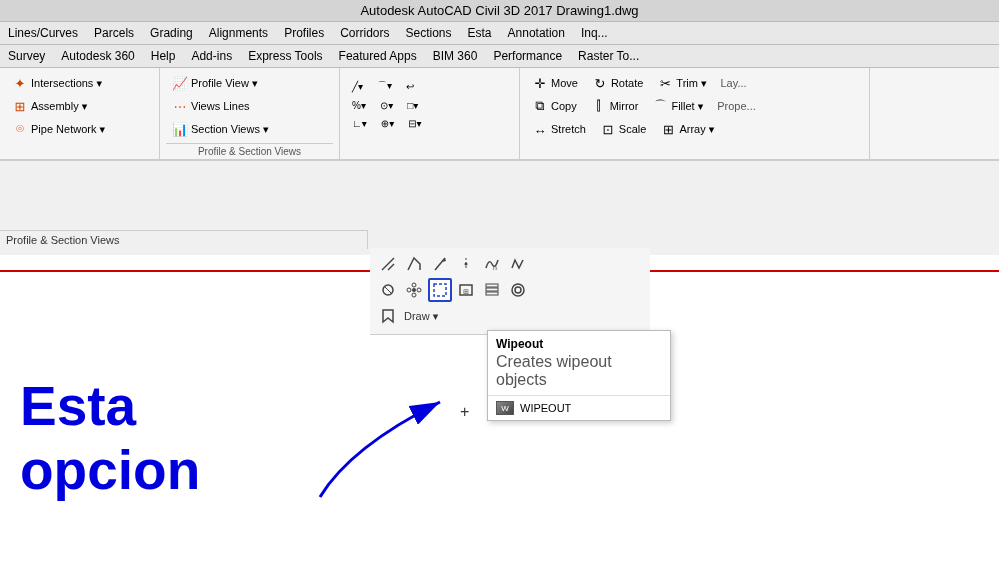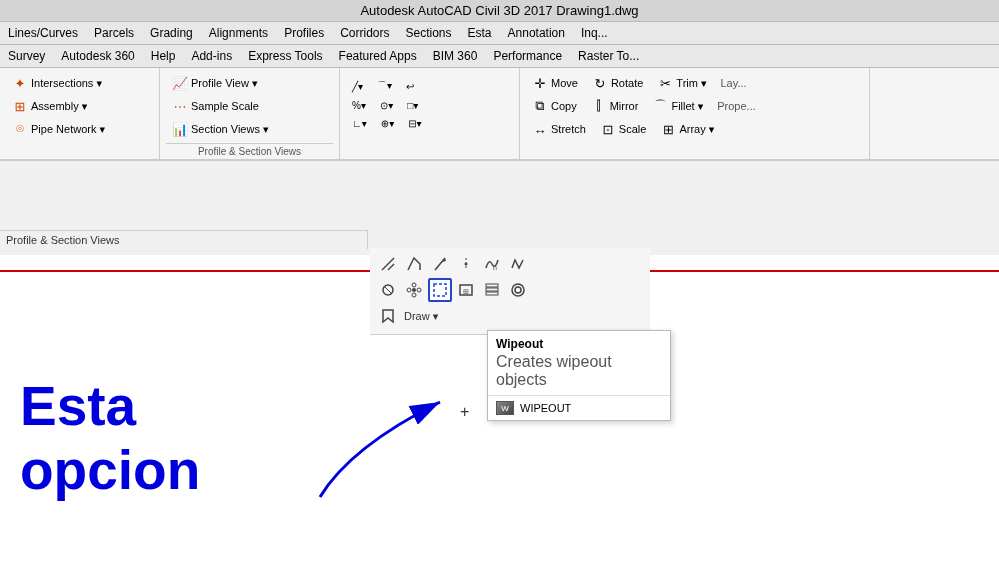--- a/index.html
+++ b/index.html
@@ -317,21 +317,21 @@
   <div class="ribbon-group" style="min-width:180px;">
     <div class="ribbon-row">
       <div class="ribbon-btn">
         <span class="ribbon-icon" style="color:#cc4400;">📈</span>
         <span>Profile View ▾</span>
       </div>
     </div>
     <div class="ribbon-row">
       <div class="ribbon-btn">
         <span class="ribbon-icon" style="color:#cc4400;">⋯</span>
-        <span>Sample Scale</span>
+        <span>Views Lines</span>
       </div>
     </div>
     <div class="ribbon-row">
       <div class="ribbon-btn">
         <span class="ribbon-icon" style="color:#cc4400;">📊</span>
         <span>Section Views ▾</span>
       </div>
     </div>
     <div class="ribbon-group-title">Profile &amp; Section Views</div>
   </div>

